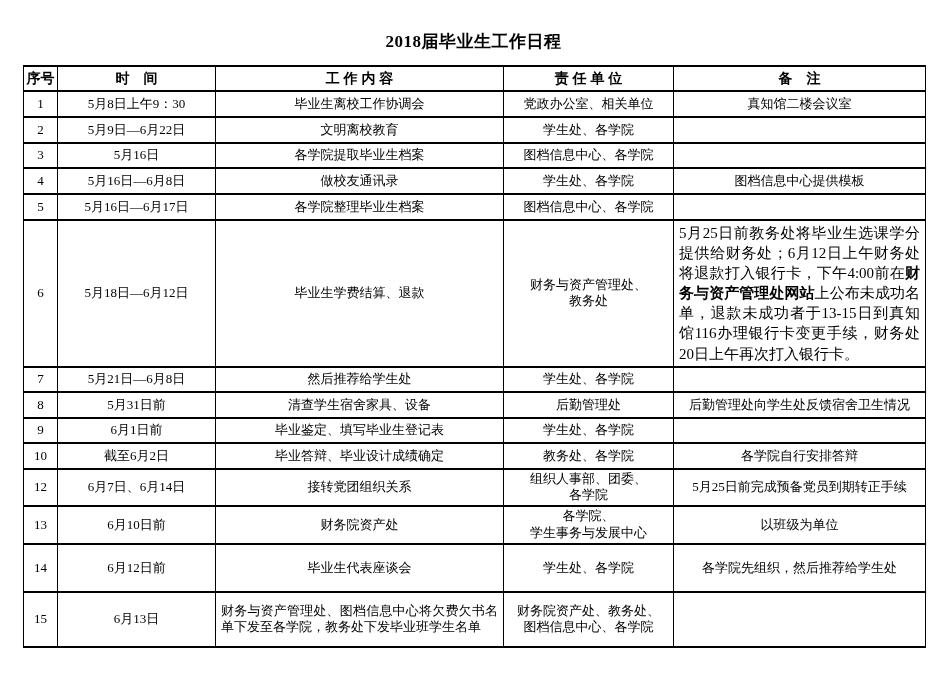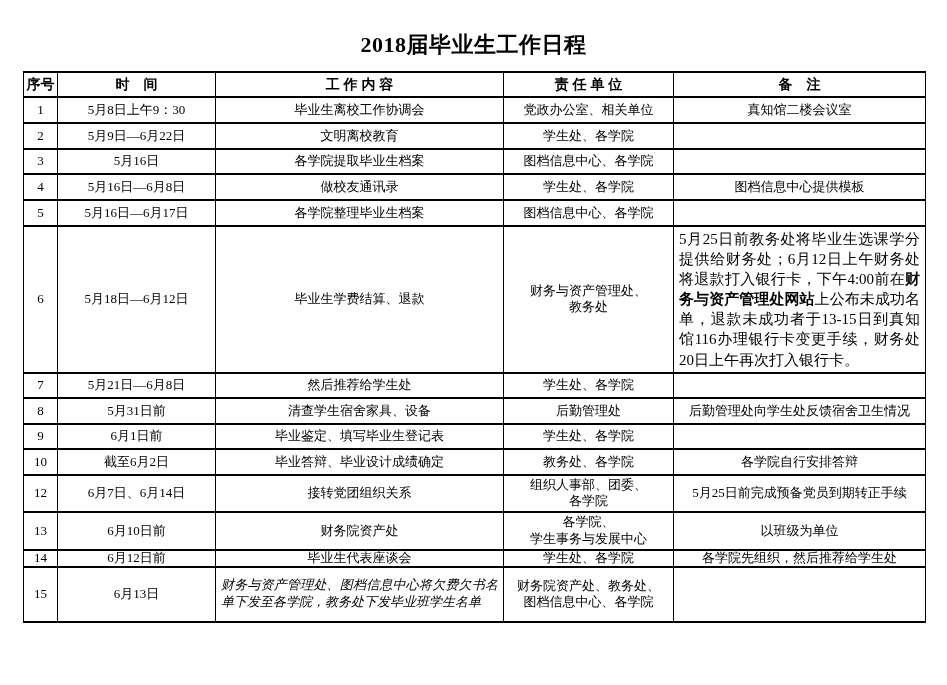--- a/index.html
+++ b/index.html
@@ -8,28 +8,28 @@
     background: #ffffff;
     font-family: "Liberation Serif", "DejaVu Serif", serif;
     color: #000;
     overflow: hidden;
   }
   .page { position: relative; width: 947px; height: 685px; background:#fff; }
   .title {
     margin: 0;
     padding-top: 30px;
     text-align: center;
-    font-size: 22px;
+    font-size: 17px;
     font-weight: bold;
     font-family: "Liberation Serif", "DejaVu Serif", serif;
     letter-spacing: 0.5px;
   }
   table.schedule {
     position: absolute;
-    left: 23px; top: 71px;
+    left: 23px; top: 65px;
     width: 902px;
     border-collapse: collapse;
     table-layout: fixed;
   }
   th, td {
     border: solid #000;
     border-width: 2px 1px;
     padding: 0 2px;
     text-align: center;
     vertical-align: middle;
@@ -50,35 +50,34 @@
     white-space: normal;
     padding: 2px 5px;
     line-height: 1.34;
     font-size: 15px;
   }
   td.c-content.long {
     text-align: justify;
     white-space: normal;
     padding: 8px 5px;
     line-height: 1.3;
-    font-style: italic;
   }
   b.hei {
     font-family: "Liberation Sans", "DejaVu Sans", sans-serif;
     font-weight: bold;
   }
   tr.h26 { height: 26px; }
   tr.h25 { height: 25px; }
   tr.h126 { height: 126px; }
   tr.h37 { height: 37px; }
   tr.h38 { height: 38px; }
   tr.h17 { height: 17px; }
   tr.h53 { height: 55px; }
   tr.h19 { height: 19px; }
-  tr.h17 td, tr.h19 td { line-height: 1.1; padding: 0 2px; }
+  tr.h17 td, tr.h19 td { line-height: 1.1; padding: 16px 2px; }
 </style>
 </head>
 <body>
 
 <div class="page">
   <h1 class="title">2018届毕业生工作日程</h1>
 
   <table class="schedule">
     <colgroup>
       <col style="width:34px">

